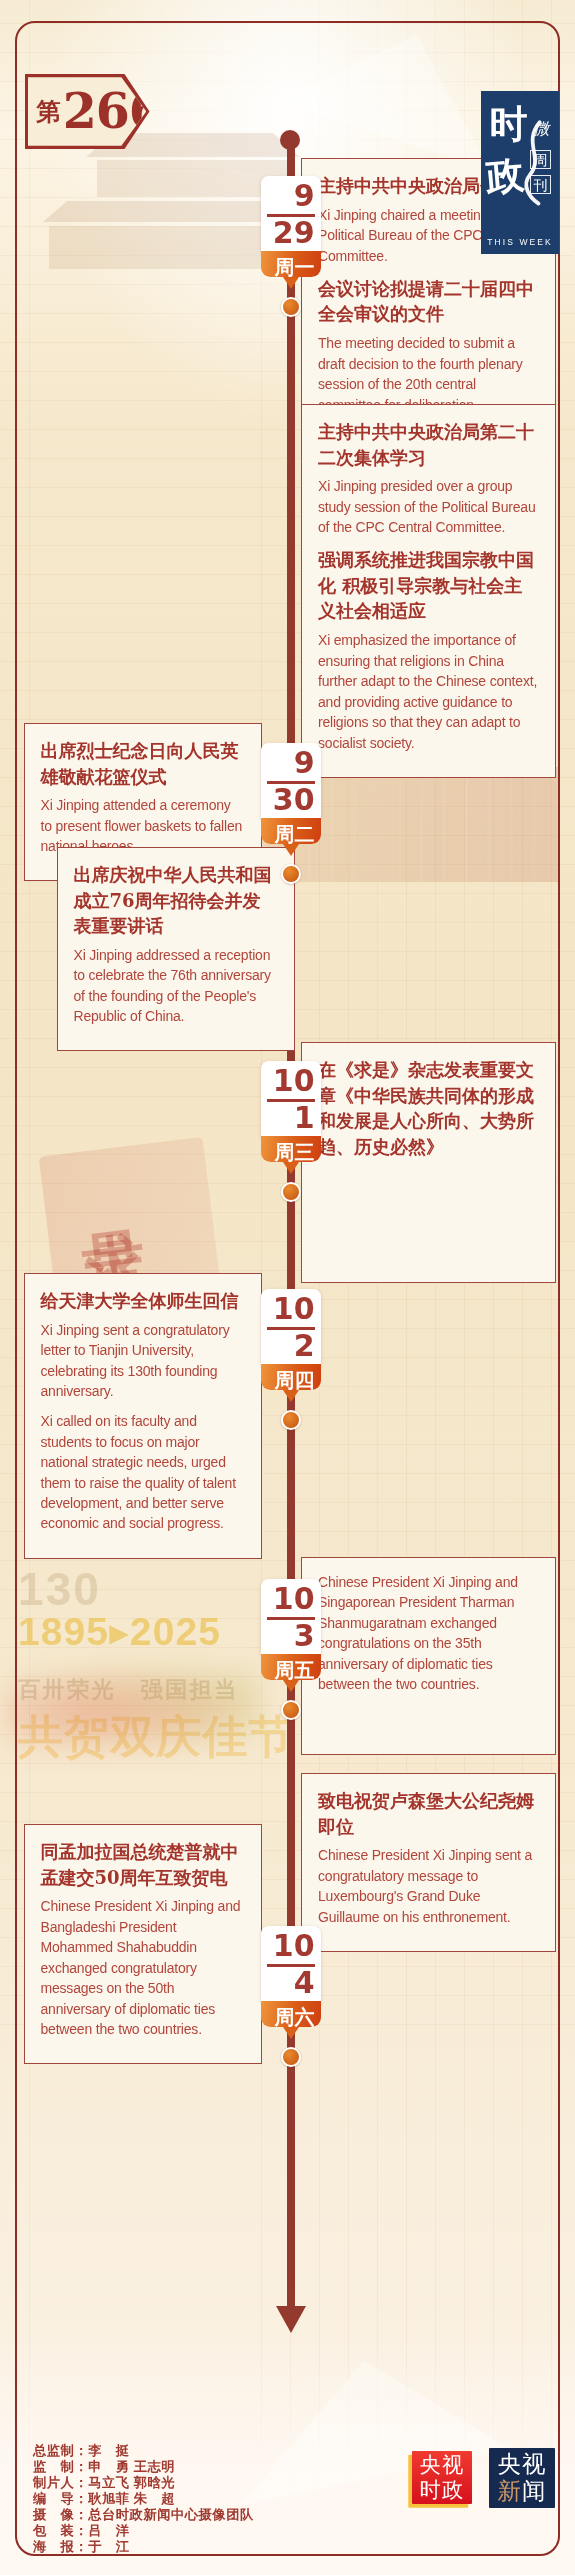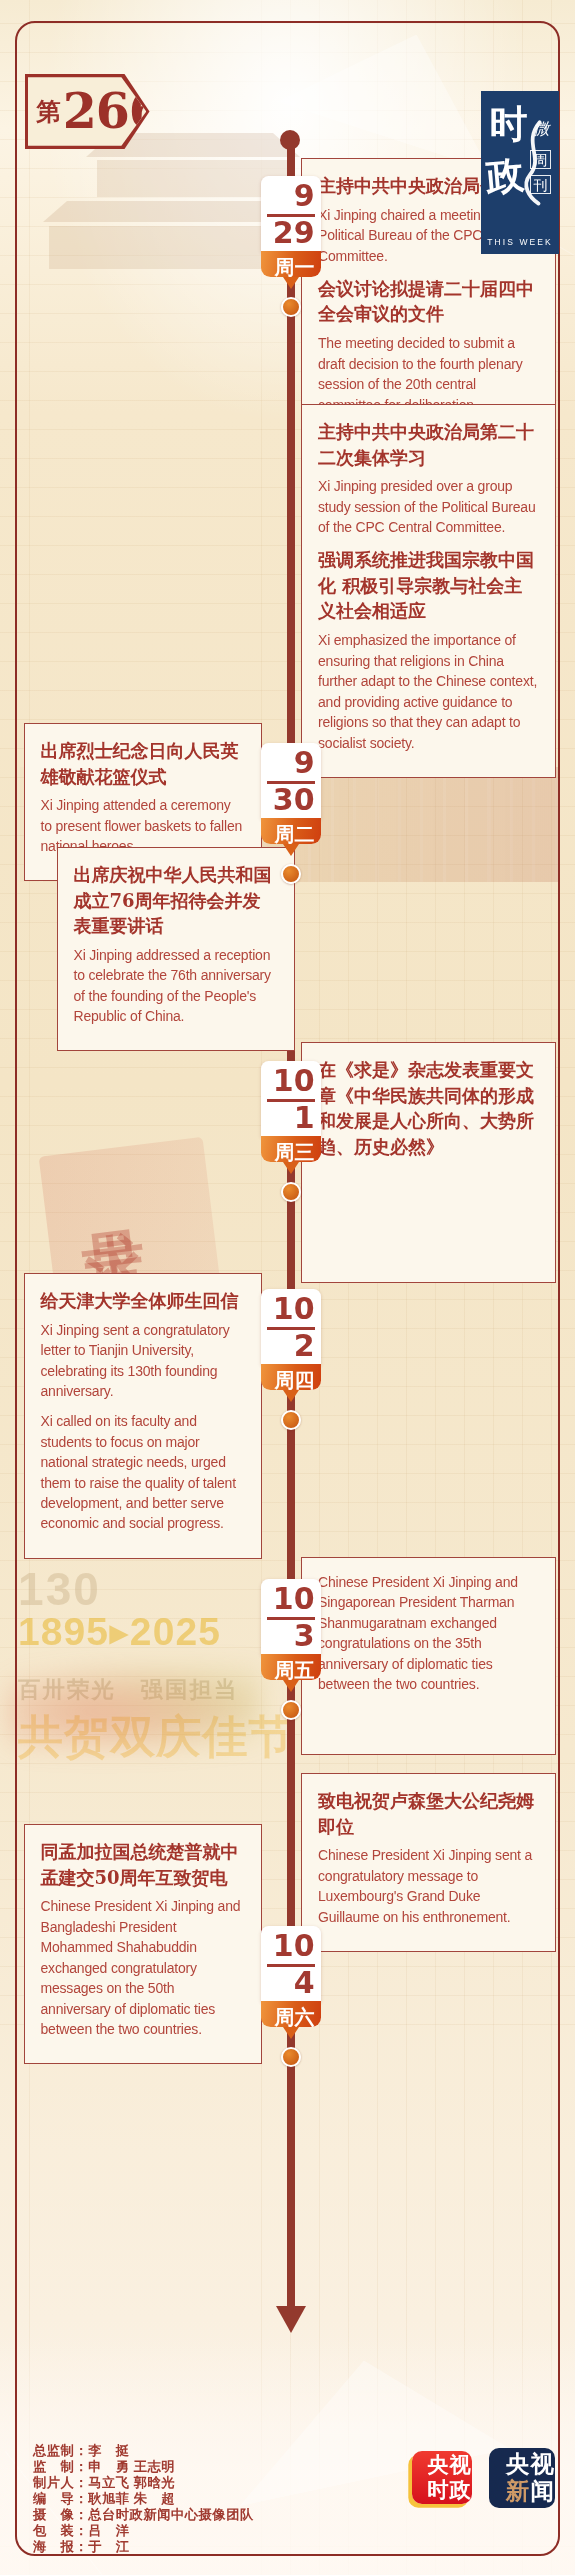--- a/index.html
+++ b/index.html
@@ -79,21 +79,21 @@
   .card{position:absolute;background:#fcf7ec;border:1.6px solid #a2453c;box-sizing:border-box;padding:14px 16px;z-index:3;}
   .card.right{left:301px;width:255px;}
   .card.left{left:23.5px;width:238px;}
   .cn{margin:0 0 6.4px;font-family:"DejaVu Serif","Liberation Serif",serif;font-weight:700;
     font-size:18px;line-height:1.42;color:#a3352c;}
   .en{margin:0 0 9.6px;font-size:14px;line-height:1.46;color:#b2453b;letter-spacing:-0.2px;}
   .cn:empty,.en:empty{display:none;}
   
   .credits{position:absolute;left:33px;top:2443px;z-index:5;}
   .credit-line{font-size:13.3px;line-height:16px;color:#a03a30;font-weight:700;letter-spacing:0.5px;}
-  .flogo{position:absolute;z-index:5;border-radius:10px;display:flex;flex-direction:column;align-items:flex-end;justify-content:center;font-weight:700;color:#fff;}
+  .flogo{position:absolute;z-index:5;border-radius:1px;display:flex;flex-direction:column;align-items:center;justify-content:center;font-weight:400;color:#fff;}
   .flogo-red{left:412px;top:2451px;width:60px;height:53px;background:linear-gradient(180deg,#f03b30,#d6101c);
     box-shadow:-3.7px 3.7px 0 0 #f6c23c;font-size:21.3px;line-height:1.15;letter-spacing:1.1px;}
   .flogo-navy{left:489px;top:2448px;width:66px;height:60px;background:#16294f;font-size:23.5px;line-height:1.15;letter-spacing:1.1px;}
   .flogo .xin{color:#cf9a67;}
 </style>
 </head>
 <body>
 
 <div class="page">
 

